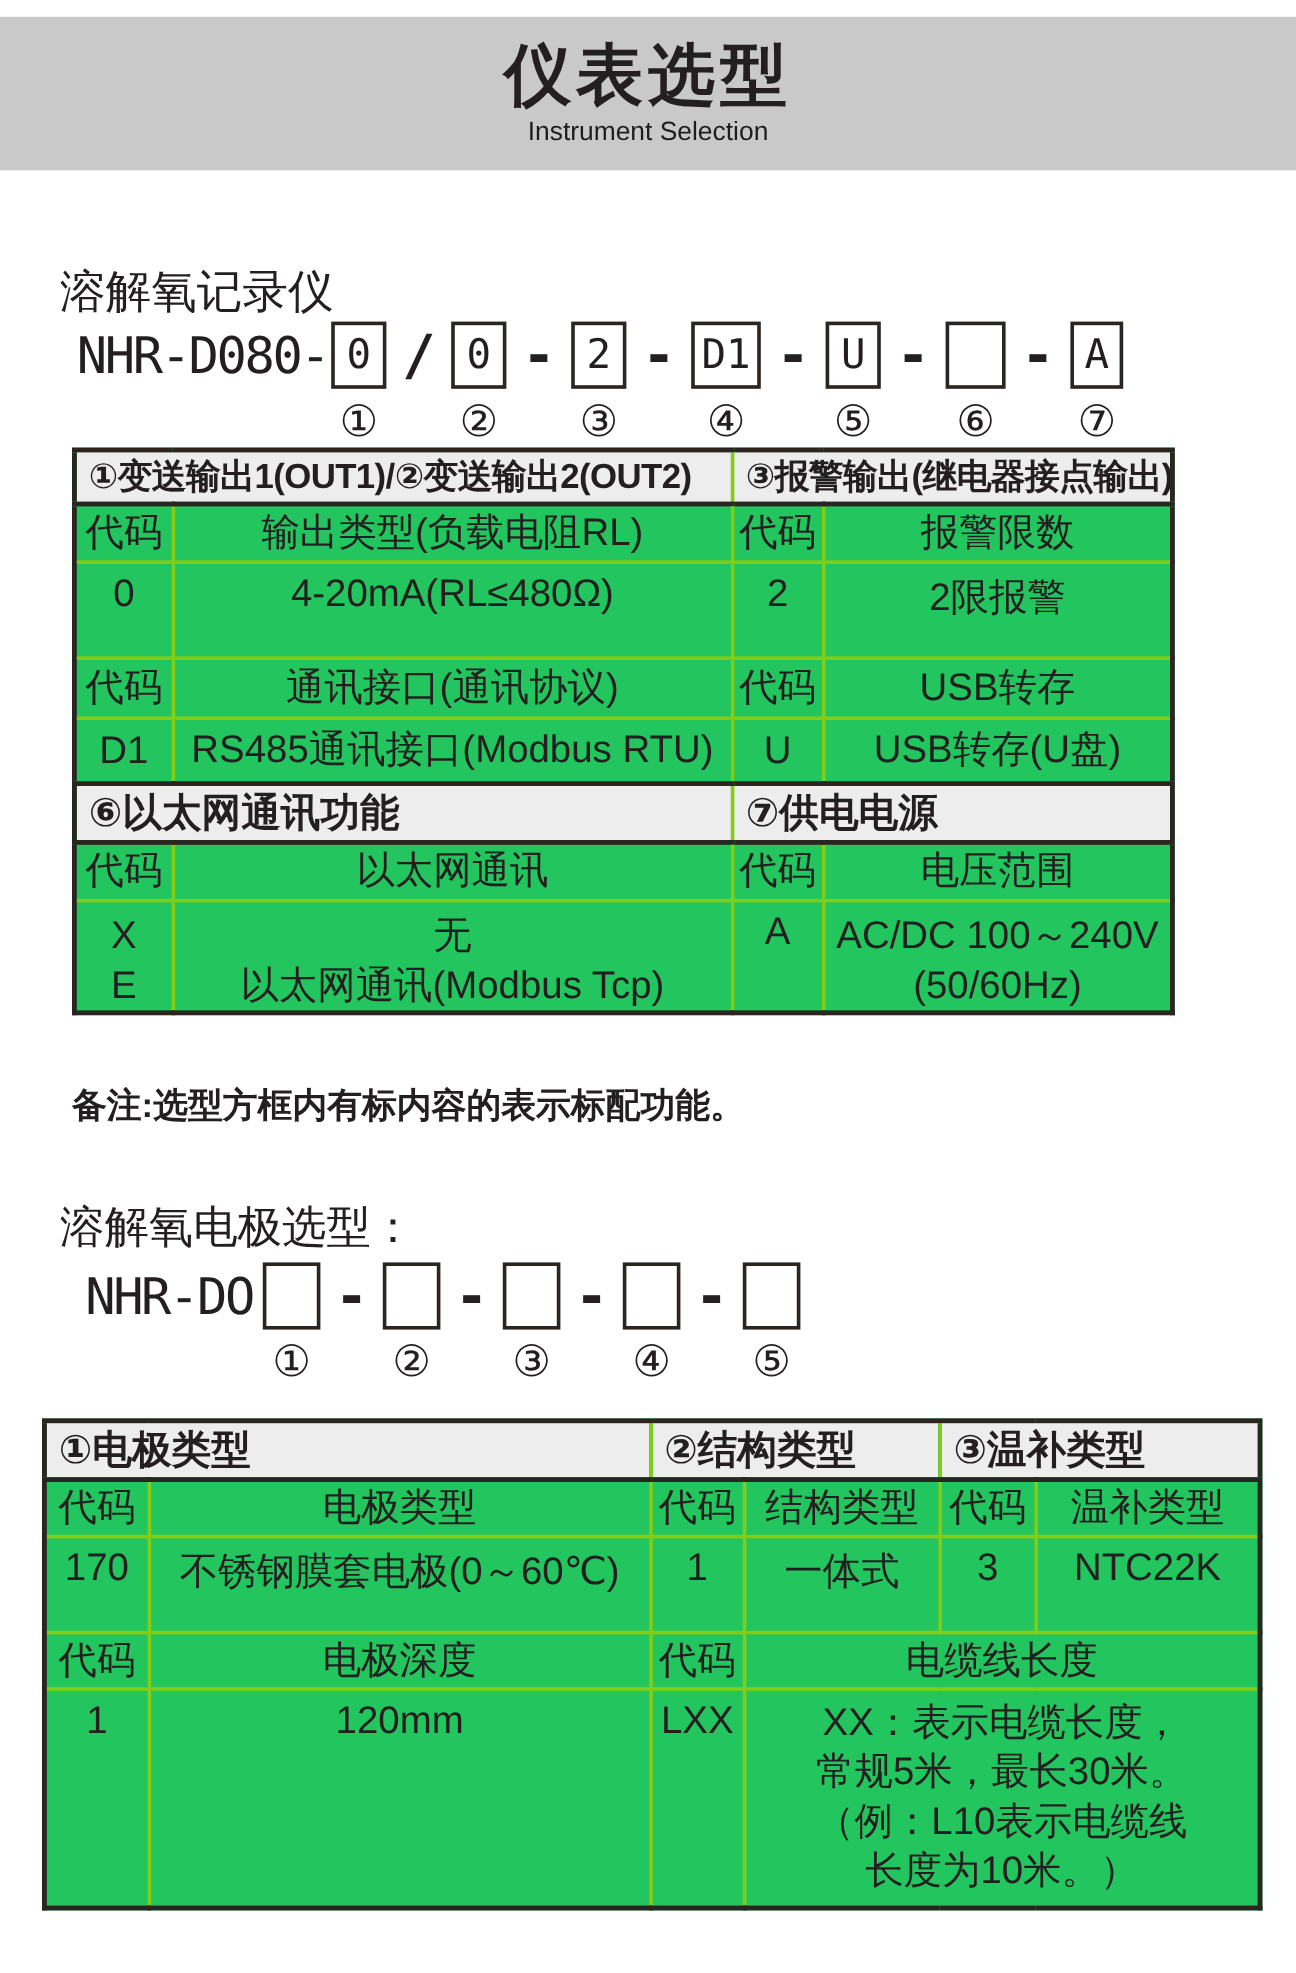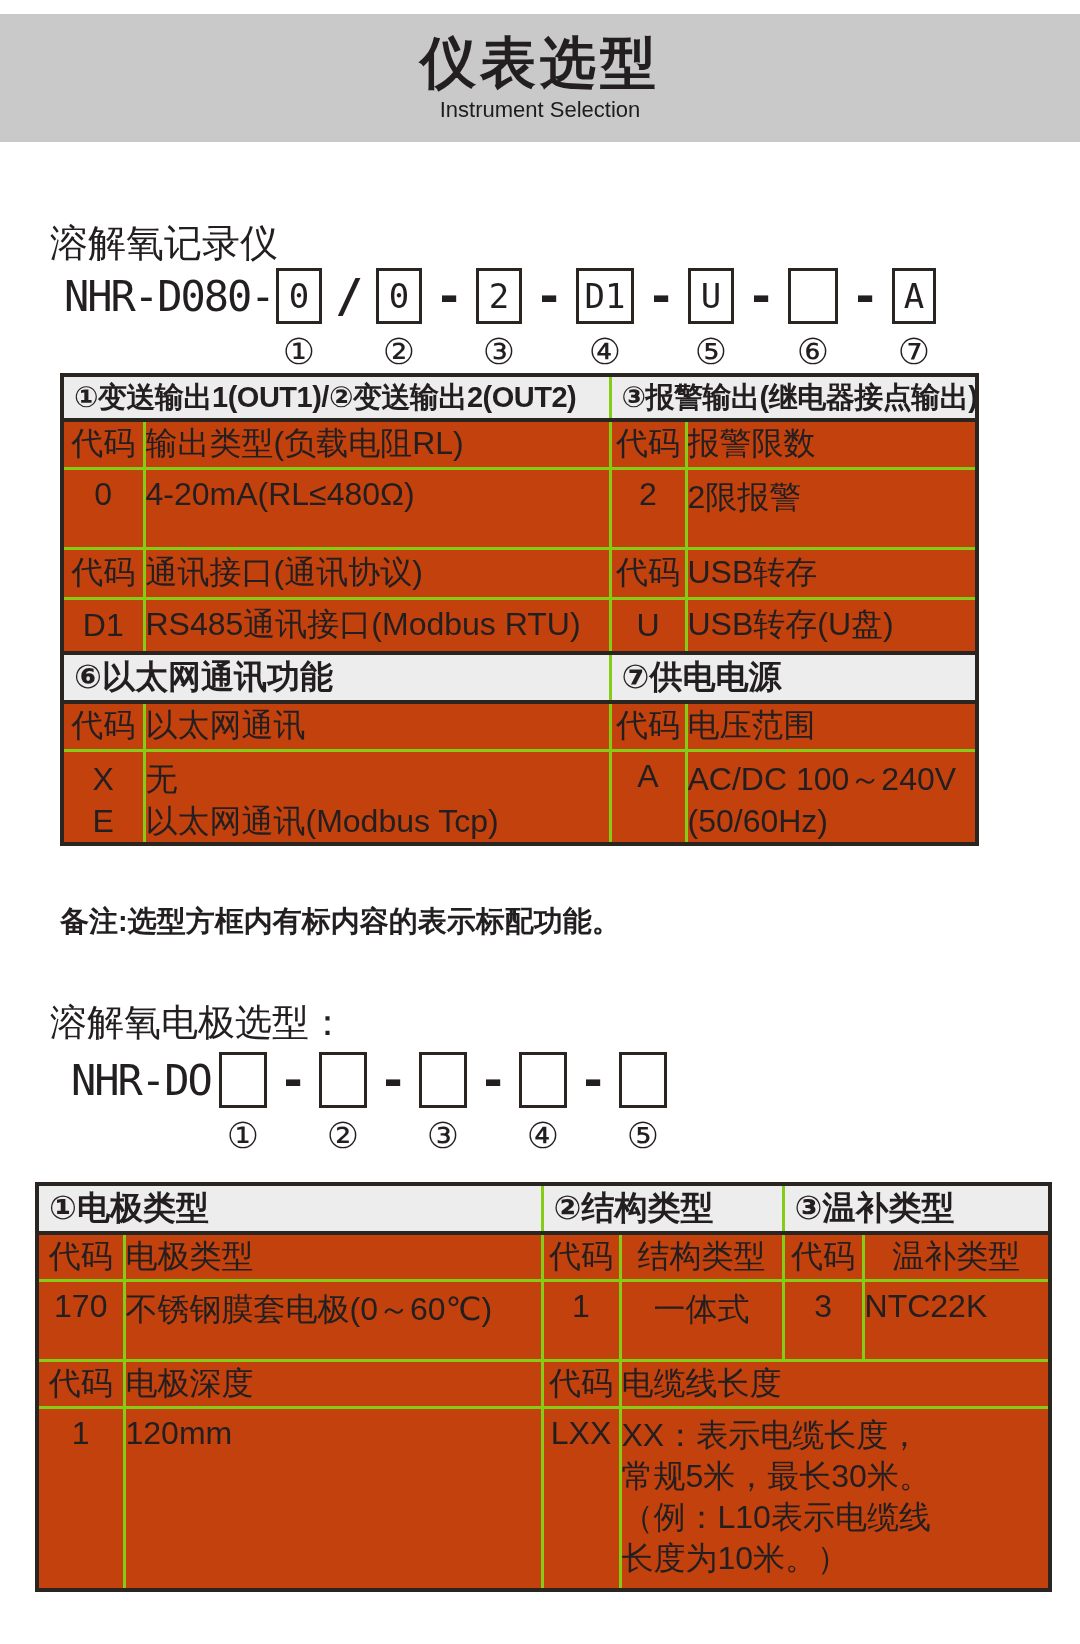--- a/index.html
+++ b/index.html
@@ -29,30 +29,30 @@
         font-family:"DejaVu Sans Mono","Liberation Mono",monospace;font-size:34px;font-weight:500;
         background:#fff;}
   .sep{display:flex;align-items:center;justify-content:center;
        font-family:"DejaVu Sans Mono","Liberation Mono",monospace;
        font-size:46px;font-weight:700;}
   .circ{text-align:center;font-size:36px;line-height:40px;font-family:"DejaVu Sans","Liberation Sans",sans-serif;}
   .spacer{}
 
   
   table.spec{position:absolute;border-collapse:collapse;table-layout:fixed;
-             border:4px solid #2b2522;background:#c2410c;}
+             border:4px solid #2b2522;background:#22c55e;}
   table.spec td{border:3px solid #84cc16;font-size:32px;overflow:hidden;padding:0;}
   #t1{left:60px;top:373px;width:915px;}
   #t2{left:35px;top:1182px;width:1013px;}
   tr.band td{background:#ededed;border-top:4px solid #2b2522;border-bottom:4px solid #2b2522;
              font-weight:700;font-size:33px;padding-left:10px;white-space:nowrap;}
   tr.band td.long{font-size:29px;letter-spacing:-0.5px;}
   td.mid{border-left:7px solid #2b2522;}
   td.code{text-align:center;}
-  td.desc{padding-left:14px;}
+  td.desc{padding-left:14px;text-align:center;}
   td.ctr{text-align:center;padding-left:0;}
   tr.vtop td{vertical-align:top;padding-top:6px;}
   .r45{height:45px}.r48{height:48px}.r80{height:80px}.r50{height:50px}.r55{height:55px}
   .r46{height:46px}.r42{height:42px}.r182{height:182px}
   .line{line-height:42px;}
   .ln{line-height:41px;}
 
   
   .note{position:absolute;left:60px;top:902px;font-size:29px;font-weight:600;}
 </style>

